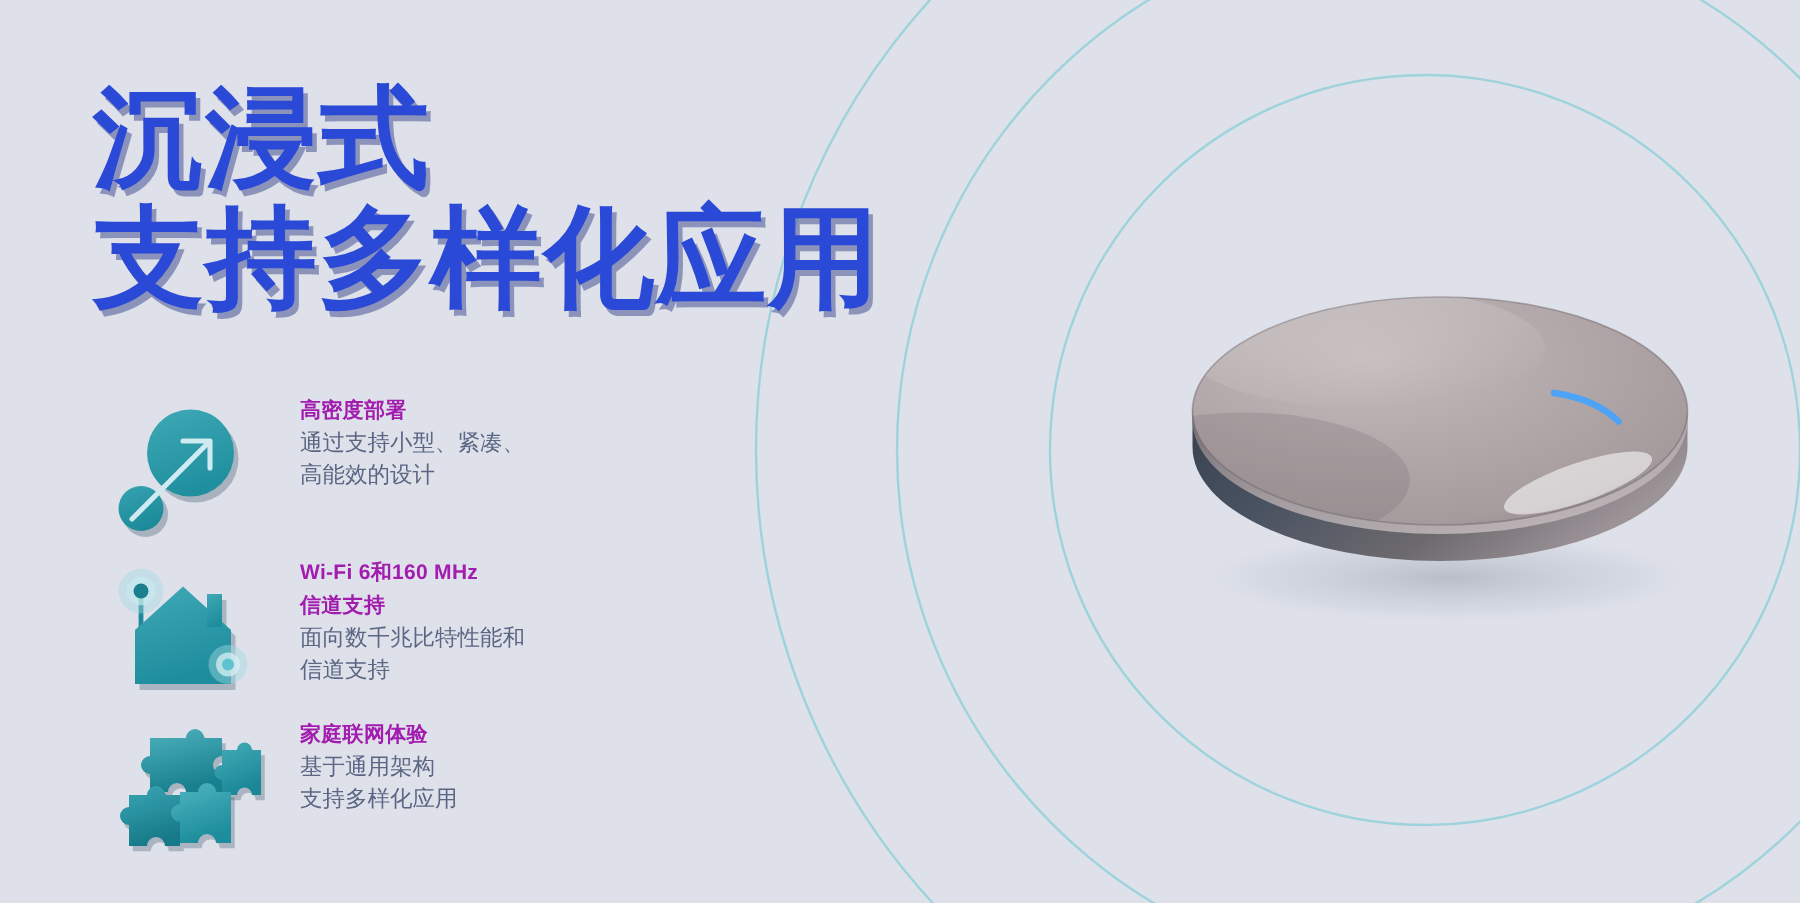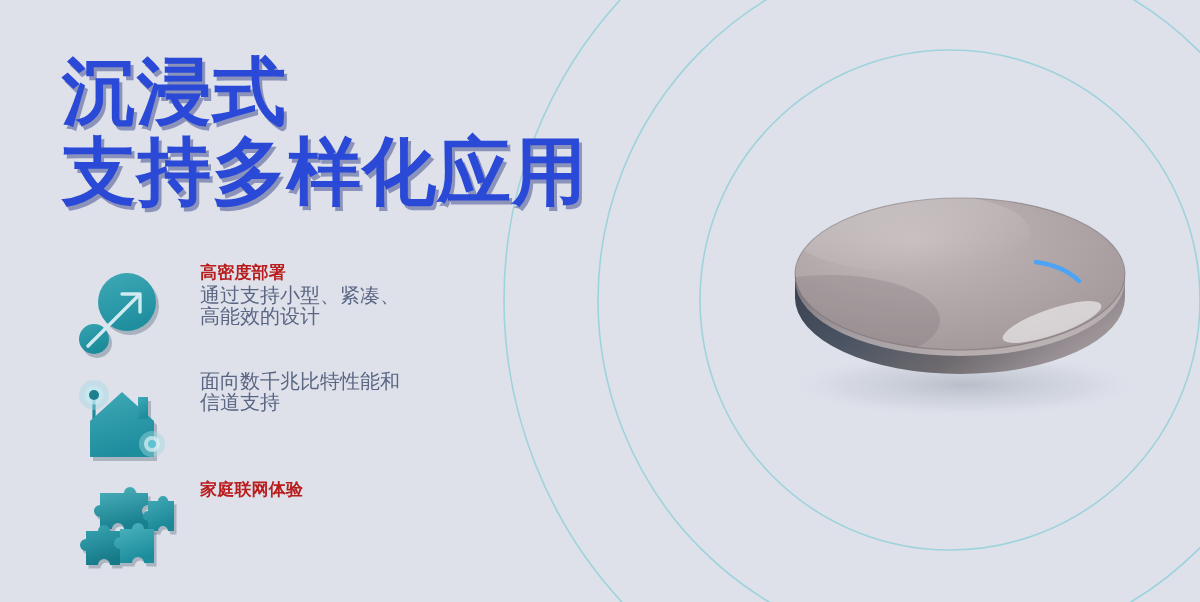--- a/index.html
+++ b/index.html
@@ -53,30 +53,30 @@
     position:relative;
     min-height:108px;
     padding-left:128px;
   }
   .feature .ficon {
     position:absolute;
     left:0; top:2px;
     width:112px; height:100px;
   }
   .feature .ftitle {
-    font-size:17px;
+    font-size:14px;
     line-height:22px;
     font-weight:700;
-    color:#b91c1c;
+    color:#a21caf;
     white-space:pre-line;
     letter-spacing:.2px;
   }
   .feature .fbody {
     margin-top:1px;
-    font-size:20px;
+    font-size:15px;
     line-height:21px;
     font-weight:400;
     color:#5a6683;
     white-space:pre-line;
   }
 
   
   #device {
     position:absolute;
     left:760px; top:170px;
@@ -153,20 +153,22 @@
 
           <circle cx="22" cy="22" r="15" fill="#9fd9e2" opacity=".42"></circle>
           <circle cx="22" cy="22" r="9.5" fill="#c9ecf1" opacity=".65"></circle>
           <circle cx="22" cy="22" r="5" fill="#1c7f8e"></circle>
 
           <circle cx="80" cy="71" r="13" fill="#9fd9e2" opacity=".45"></circle>
           <circle cx="80" cy="71" r="8" fill="#d6f0f4" opacity=".75"></circle>
           <circle cx="80" cy="71" r="4" fill="#5fc2d0"></circle>
         </svg>
       </span>
+      <div class="ftitle">Wi-Fi 6和160 MHz
+信道支持</div>
       <div class="fbody">面向数千兆比特性能和
 信道支持</div>
     </div>
 
     <div class="feature">
       <span class="ficon">
         <svg viewBox="0 0 112 100" width="112" height="100" aria-hidden="true">
           <defs>
             <linearGradient id="g3a" x1="0" y1="0" x2="0.3" y2="1">
               <stop offset="0" stop-color="#4fb3be"></stop>
@@ -191,20 +193,22 @@
             <path d="M14 50 h12 a6 6 0 1 1 12 0 h10 v34 H38 a6 6 0 1 0 -12 0 H14 V70 a6 6 0 1 1 0 -12 Z"></path>
             <path d="M48 48 h12 a6 6 0 1 1 12 0 h10 v34 H72 a6 6 0 1 0 -12 0 H48 V68 a6 6 0 1 1 0 -12 Z"></path>
           </g>
           <path d="M40 12 h12 a6 6 0 1 1 12 0 h12 v12 a6 6 0 1 0 0 12 v12 H52 a6 6 0 1 0 -12 0 H28 V36 a6 6 0 1 1 0 -12 V12 Z" fill="url(#g3a)"></path>
           <path d="M76 20 h10 a5 5 0 1 1 10 0 h6 v30 h-6 a5 5 0 1 0 -10 0 h-10 v-10 a5 5 0 1 1 0 -10 Z" fill="url(#g3b)"></path>
           <path d="M14 50 h12 a6 6 0 1 1 12 0 h10 v34 H38 a6 6 0 1 0 -12 0 H14 V70 a6 6 0 1 1 0 -12 Z" fill="url(#g3c)"></path>
           <path d="M48 48 h12 a6 6 0 1 1 12 0 h10 v34 H72 a6 6 0 1 0 -12 0 H48 V68 a6 6 0 1 1 0 -12 Z" fill="url(#g3d)"></path>
         </svg>
       </span>
       <div class="ftitle">家庭联网体验</div>
+      <div class="fbody">基于通用架构
+支持多样化应用</div>
     </div>
 
   </div>
 
   <div id="device">
     <svg viewBox="0 0 400 260" width="400" height="260" aria-hidden="true">
       <defs>
         <radialGradient id="dTop" cx="0.36" cy="0.28" r="0.85">
           <stop offset="0" stop-color="#c3babb"></stop>
           <stop offset="0.45" stop-color="#b3a9ab"></stop>

